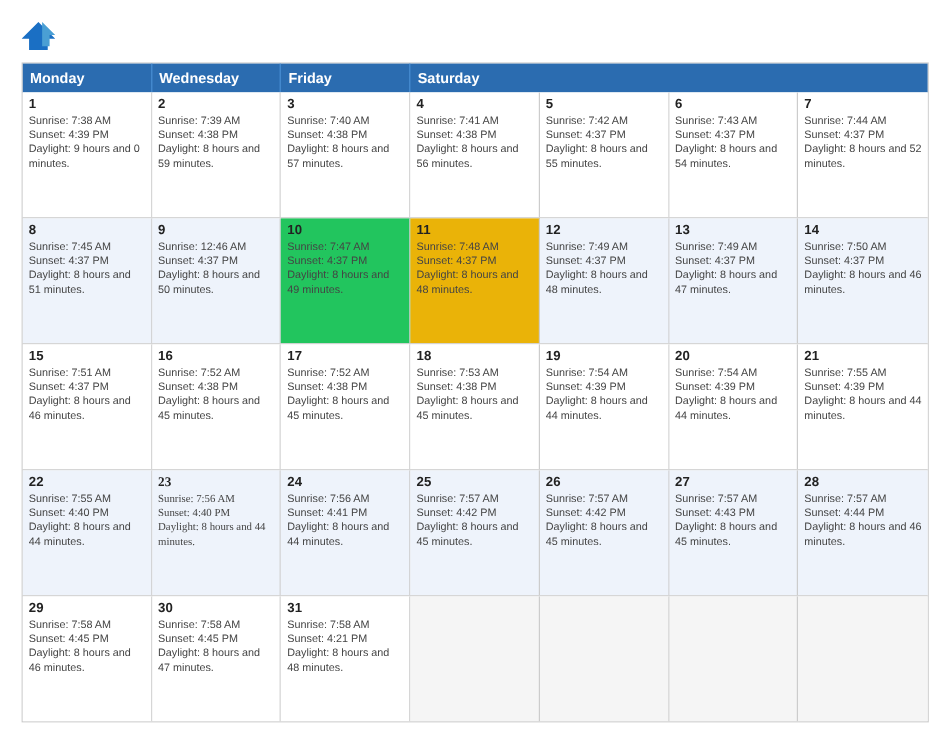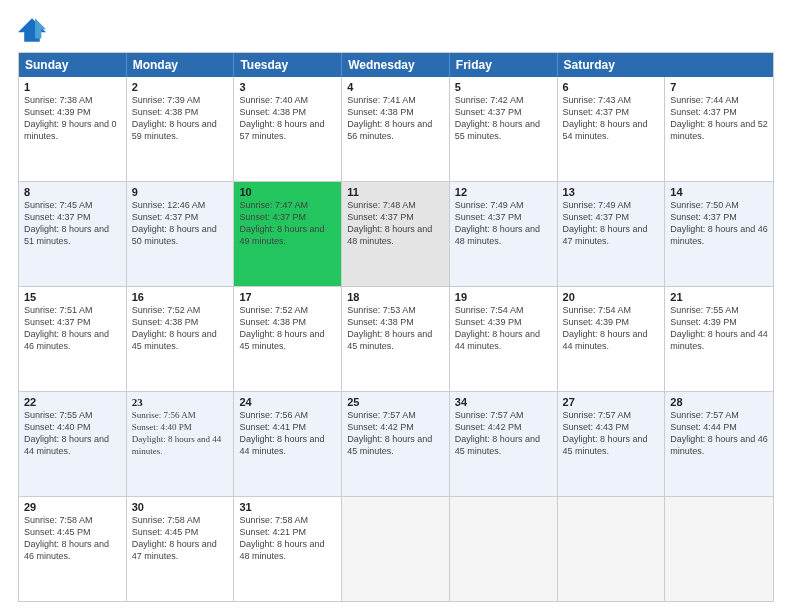--- a/index.html
+++ b/index.html
@@ -138,23 +138,21 @@
       </div>
     </div>
     <div class="title-block">
       <div class="month-title"></div>
       <div class="location"></div>
     </div>
   </div>
 
   <div class="calendar">
     <div class="cal-header">
-    <div class="cal-header-cell">Sunday</div>
         <div class="cal-header-cell">Monday</div>
-        <div class="cal-header-cell">Tuesday</div>
         <div class="cal-header-cell">Wednesday</div>
         <div class="cal-header-cell">Friday</div>
         <div class="cal-header-cell">Saturday</div>
       </div>
     <div class="cal-body">
     <div class="cal-row">
           <div class="cal-cell">
         <span class="day-num">1</span>
         <div class="day-info">
           <span>Sunrise: 7:38 AM</span><br>
@@ -229,21 +227,21 @@
         </div>
       </div>
           <div class="cal-cell alt" style="background: #22c55e;">
         <span class="day-num">10</span>
         <div class="day-info">
           <span>Sunrise: 7:47 AM</span><br>
           <span>Sunset: 4:37 PM</span><br>
           <span>Daylight: 8 hours and 49 minutes.</span>
         </div>
       </div>
-          <div class="cal-cell alt" style="background: #e5e5e5;">
+          <div class="cal-cell alt" style="background: #eab308;">
         <span class="day-num">11</span>
         <div class="day-info">
           <span>Sunrise: 7:48 AM</span><br>
           <span>Sunset: 4:37 PM</span><br>
           <span>Daylight: 8 hours and 48 minutes.</span>
         </div>
       </div>
           <div class="cal-cell alt" style="background: rgb(238, 243, 251);">
         <span class="day-num">12</span>
         <div class="day-info">
@@ -354,21 +352,21 @@
       </div>
           <div class="cal-cell alt" style="background: rgb(238, 243, 251);">
         <span class="day-num">25</span>
         <div class="day-info">
           <span>Sunrise: 7:57 AM</span><br>
           <span>Sunset: 4:42 PM</span><br>
           <span>Daylight: 8 hours and 45 minutes.</span>
         </div>
       </div>
           <div class="cal-cell alt" style="background: rgb(238, 243, 251);">
-        <span class="day-num">34</span>
+        <span class="day-num">26</span>
         <div class="day-info">
           <span>Sunrise: 7:57 AM</span><br>
           <span>Sunset: 4:42 PM</span><br>
           <span>Daylight: 8 hours and 45 minutes.</span>
         </div>
       </div>
           <div class="cal-cell alt" style="background: rgb(238, 243, 251);">
         <span class="day-num">27</span>
         <div class="day-info">
           <span>Sunrise: 7:57 AM</span><br>

